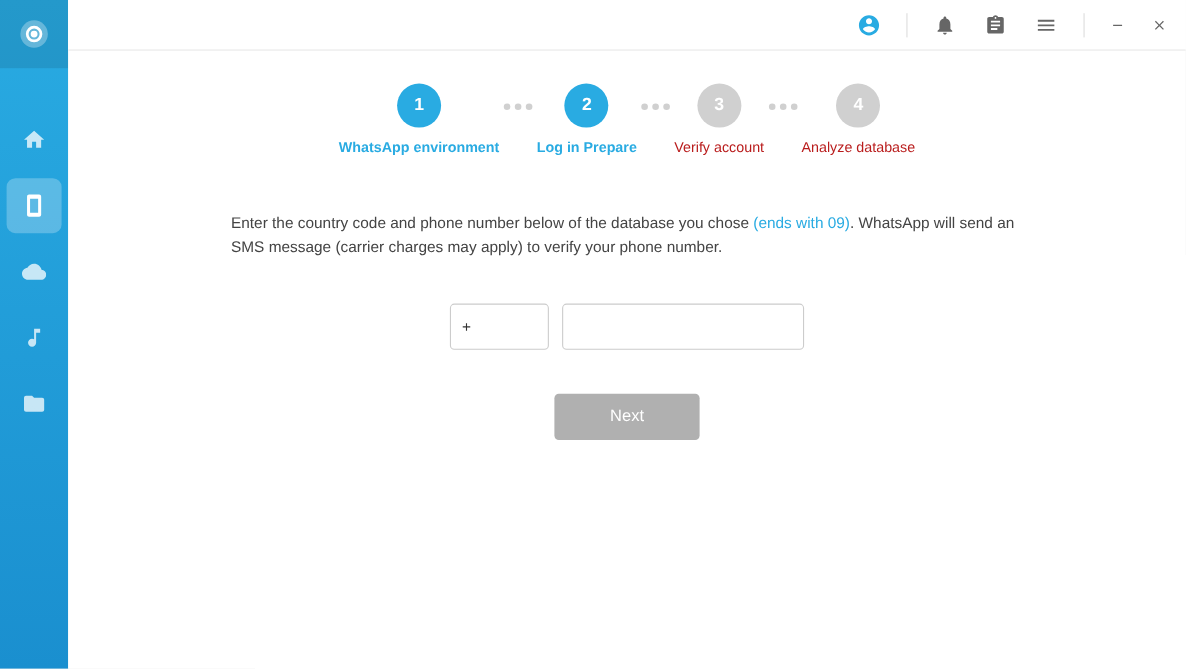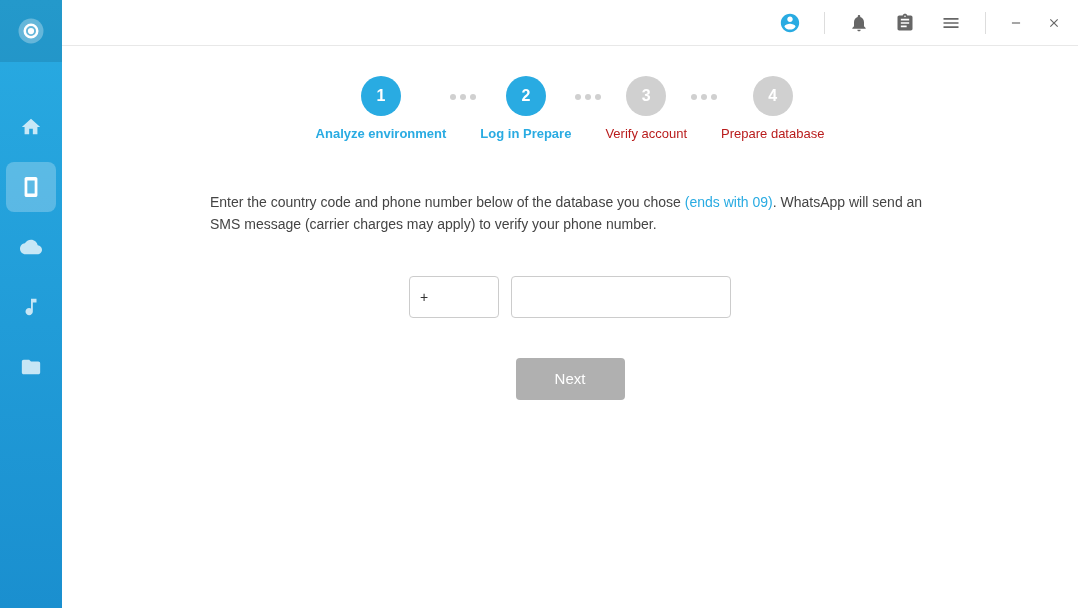--- a/index.html
+++ b/index.html
@@ -211,21 +211,21 @@
       font-size: 14px;
       outline: none;
     }
 
     
     .next-btn-wrapper {
       display: flex;
       justify-content: center;
     }
     .next-btn {
-      width: 109px;
+      width: 132px;
       height: 42px;
       background: #b0b0b0;
       color: white;
       border: none;
       border-radius: 4px;
       font-size: 15px;
       cursor: not-allowed;
       display: flex;
       align-items: center;
       justify-content: center;
@@ -310,21 +310,21 @@
   </div>
 
   <div class="content">
 
     <div class="stepper">
 
       <div class="step">
         <div class="step-circle active">
           <span>1</span>
         </div>
-        <span class="step-label active">Analyze environment</span>
+        <span class="step-label active">WhatsApp environment</span>
       </div>
 
       <div class="step-dots">
         <div class="dot"></div>
         <div class="dot"></div>
         <div class="dot"></div>
       </div>
 
       <div class="step">
         <div class="step-circle active">
@@ -349,21 +349,21 @@
       <div class="step-dots">
         <div class="dot"></div>
         <div class="dot"></div>
         <div class="dot"></div>
       </div>
 
       <div class="step">
         <div class="step-circle inactive">
           <span>4</span>
         </div>
-        <span class="step-label inactive">Prepare database</span>
+        <span class="step-label inactive">Analyze database</span>
       </div>
     </div>
 
     <div class="description">
       <span>Enter the country code and phone number below of the database you chose </span><span class="highlight">(ends with 09)</span><span>. WhatsApp will send an SMS message (carrier charges may apply) to verify your phone number.</span>
     </div>
 
     <div class="phone-input-area">
       <div class="country-code-input">
         <span class="plus">+</span>

